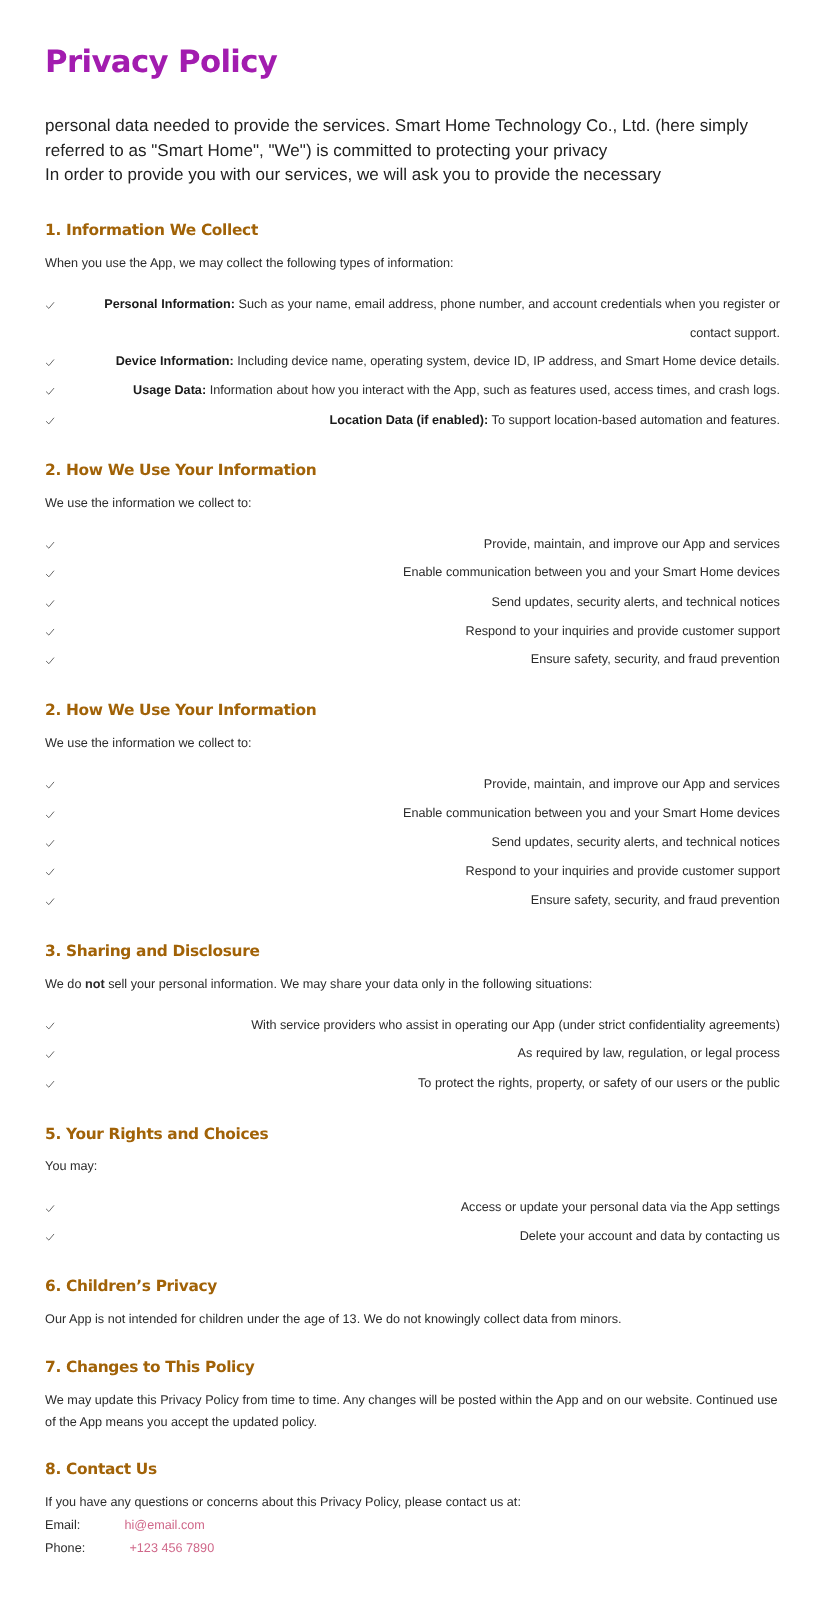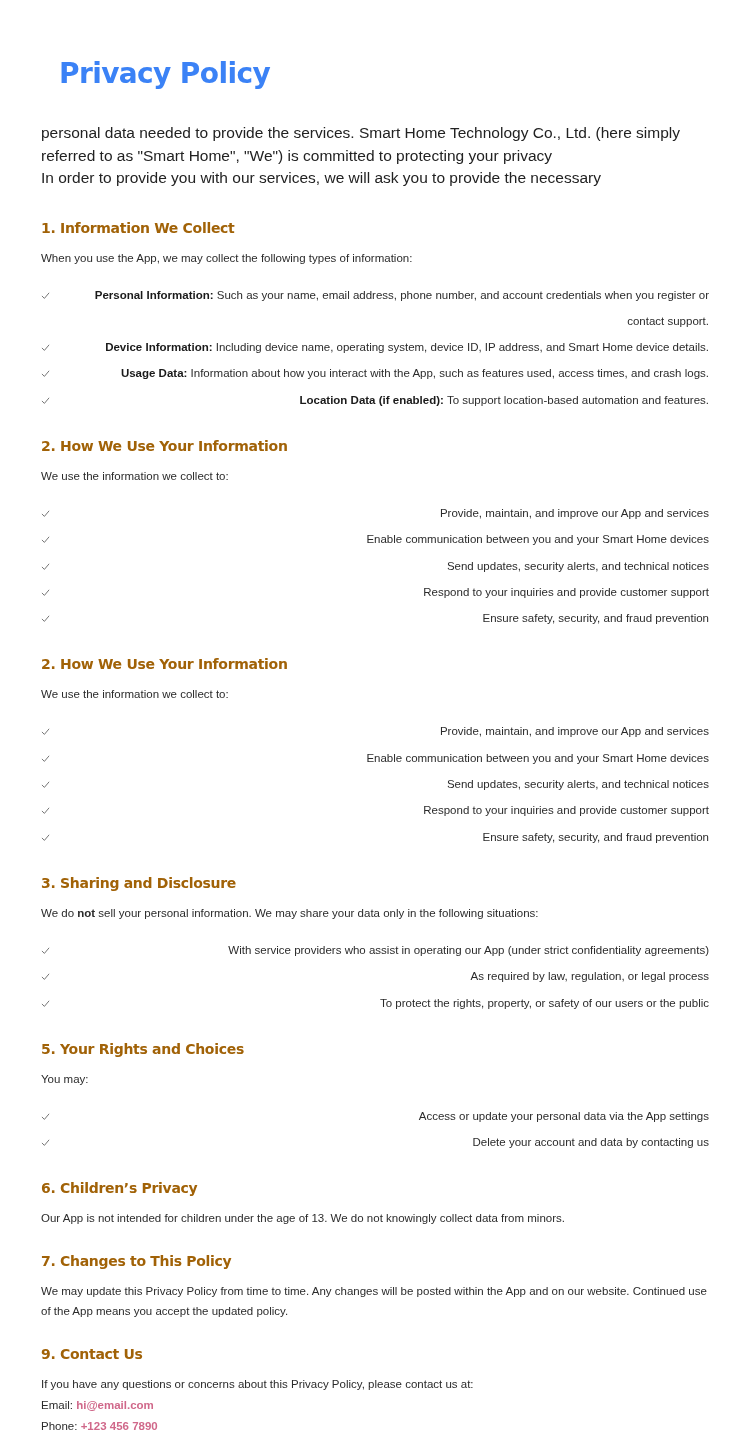--- a/index.html
+++ b/index.html
@@ -4,26 +4,26 @@
   <style>
     html, body { margin: 0; padding: 0; background: #ffffff; }
     body {
       width: 750px;
       min-height: 1454px;
       font-family: "Liberation Sans", "DejaVu Sans", sans-serif;
       color: #222222;
     }
     .page { padding: 38px 41px 40px 41px; }
     h1 {
-      margin: 18px;
+      margin: 0;
       font-family: "DejaVu Sans", sans-serif;
       font-weight: bold;
       font-size: 28px;
       letter-spacing: -0.6px;
-      color: #3b82f6;
+      color: #a21caf;
       line-height: 36px;
     }
     .intro {
       margin-top: 30px;
       font-size: 15.5px;
       line-height: 22.5px;
       color: #222222;
     }
     .intro span { display: block; }
     h2 {
@@ -50,21 +50,21 @@
       color: #2b2b2b;
       line-height: 26.3px;
     }
     ul.checks li .check {
       position: absolute;
       left: 0; top: 9px;
       width: 9px; height: 9px;
     }
     ul.checks li b { color: #1a1a1a; }
     .contact-line { margin-top: 1px !important; }
-    .link { color: #d0688a; font-weight: bold; text-decoration: none; }
+    .link { color: #d0688a; font-weight: normal; text-decoration: none; margin-left: 37px; }
     .s1 { margin-top: 28px; }
   </style>
 </head>
 <body>
 
 <div class="page">
   <h1>Privacy Policy</h1>
 
   <div class="intro">
     <span>personal data needed to provide the services. Smart Home Technology Co., Ltd. (here simply referred to as "Smart Home", "We") is committed to protecting your privacy</span>
@@ -179,18 +179,18 @@
     <h2>6. Children’s Privacy</h2>
     <p>Our App is not intended for children under the age of 13. We do not knowingly collect data from minors.</p>
   </div>
 
   <div class="section">
     <h2>7. Changes to This Policy</h2>
     <p>We may update this Privacy Policy from time to time. Any changes will be posted within the App and on our website. Continued use of the App means you accept the updated policy.</p>
   </div>
 
   <div class="section">
-    <h2>9. Contact Us</h2>
+    <h2>8. Contact Us</h2>
     <p>If you have any questions or concerns about this Privacy Policy, please contact us at:</p>
     <p class="contact-line"><span>Email: </span><a class="link">hi@email.com</a></p>
     <p class="contact-line"><span>Phone: </span><a class="link">+123 456 7890</a></p>
   </div>
 </div>
 
 </body></html>

